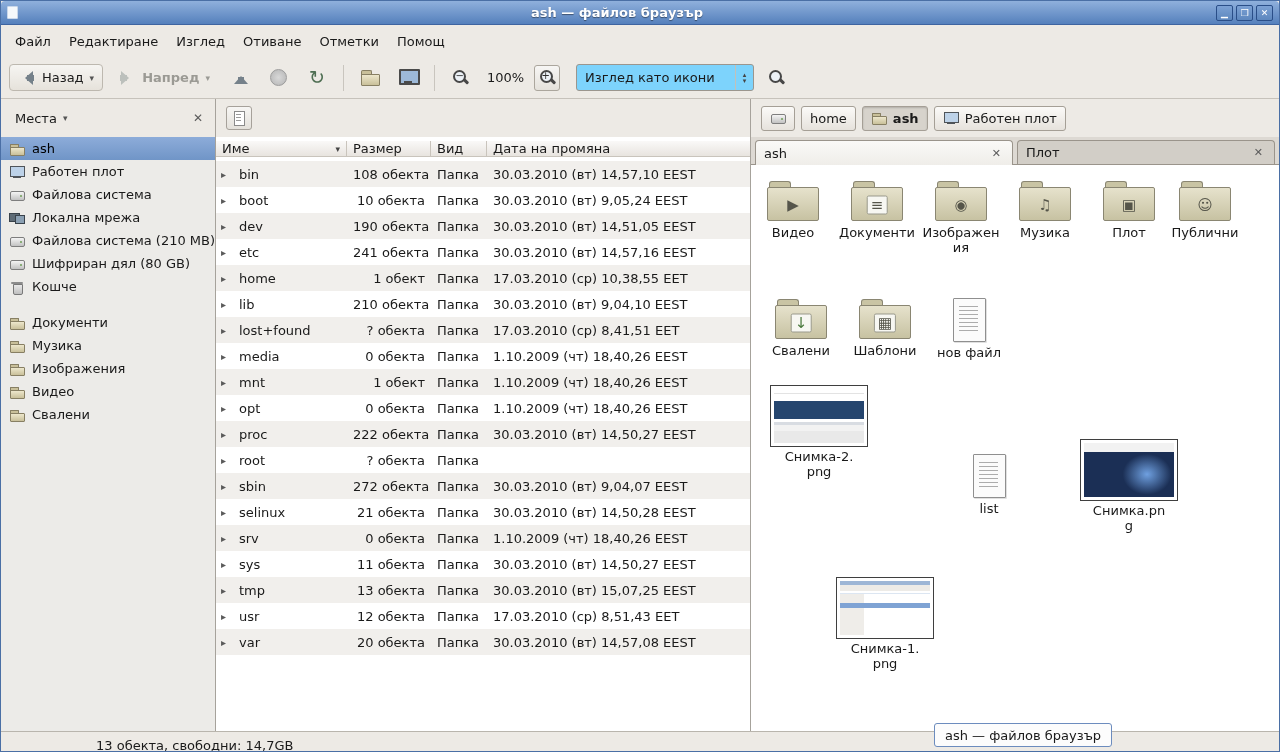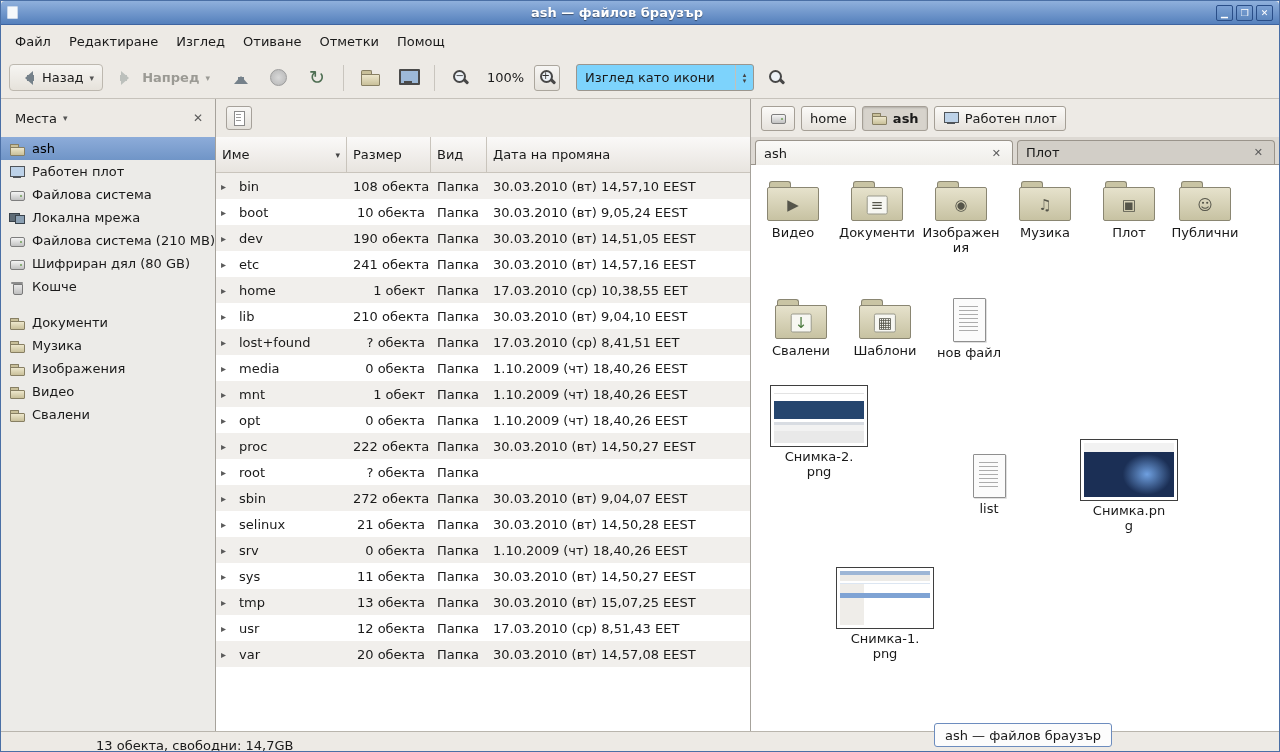--- a/index.html
+++ b/index.html
@@ -81,21 +81,21 @@
   .mi.network::before{ content:""; position:absolute; left:0; top:3px; width:9px; height:7px; background:#5E6B76; border:1px solid #39424B; }
   .mi.network::after{ content:""; position:absolute; right:0; bottom:2px; width:8px; height:7px; background:#8BA0B3; border:1px solid #39424B; }
   .mi.trash::before{ content:""; position:absolute; left:4px; top:5px; width:8px; height:9px; background:linear-gradient(#E8E8E8,#BFBFBF); border:1px solid #787878; border-radius:0 0 2px 2px; }
   .mi.trash::after{ content:""; position:absolute; left:2px; top:3px; width:12px; height:2px; background:#8C8C8C; border-radius:1px; }
   .mi.doc::before{ content:""; position:absolute; left:3px; top:1px; width:9px; height:13px; background:#FFF; border:1px solid #8A8A8A; }
   .mi.doc::after{ content:""; position:absolute; left:5px; top:4px; width:5px; height:7px; background:repeating-linear-gradient(#9B9B9B 0 1px, transparent 1px 3px); }
 
   
   .pane-strip{ height:38px; flex:none; background:#EDEAE5; display:flex; align-items:center; padding:0 10px; gap:5px; }
   .mini-btn{ width:26px; height:24px; border:1px solid #A6A19A; border-radius:3px; background:linear-gradient(#F7F6F4,#E4E1DB); display:flex; align-items:center; justify-content:center; }
-  .list-header{ height:36px; flex:none; display:flex; }
+  .list-header{ height:24px; flex:none; display:flex;align-items:center; }
   .col{ display:flex; align-items:center; gap:6px; padding:0 6px; background:linear-gradient(#FAF9F8,#E8E4DF); border-right:1px solid #C9C4BC; border-bottom:1px solid #C9C4BC; white-space:nowrap; }
   .c-name{ width:131px; }
   .c-size{ width:84px; }
   .c-type{ width:56px; }
   .c-date{ flex:1; border-right:none; }
   .sort{ font-size:9px; color:#444; margin-left:auto; }
   .rows{ flex:1; overflow:hidden; }
   .row{ height:26px; display:flex; align-items:center; }
   .row:nth-of-type(odd){ background:#F1EFEC; }
   .cell{ padding:0 6px; white-space:nowrap; overflow:hidden; }
@@ -159,21 +159,21 @@
   .icon-canvas > div:nth-of-type(3){ left:168px; top:14px; }
   .icon-canvas > div:nth-of-type(4){ left:252px; top:14px; }
   .icon-canvas > div:nth-of-type(5){ left:336px; top:14px; }
   .icon-canvas > div:nth-of-type(6){ left:412px; top:14px; }
   .icon-canvas > div:nth-of-type(7){ left:8px;  top:132px; }
   .icon-canvas > div:nth-of-type(8){ left:92px; top:132px; }
   .icon-canvas > div:nth-of-type(9){ left:176px; top:132px; }
   .icon-canvas > div:nth-of-type(10){ left:16px; top:220px; }
   .icon-canvas > div:nth-of-type(11){ left:196px; top:288px; }
   .icon-canvas > div:nth-of-type(12){ left:326px; top:274px; }
-  .icon-canvas > div:nth-of-type(13){ left:82px; top:402px; }
+  .icon-canvas > div:nth-of-type(13){ left:82px; top:412px; }
 
   
   .statusbar{ height:28px; background:#EDEAE5; border-top:1px solid #B9B5AD; display:flex; align-items:center; }
   .statusbar span{ margin-left:95px; }
   .tooltip{ position:absolute; left:933px; top:722px; height:24px; display:flex; align-items:center; padding:0 10px; background:#FCFCFC; border:1px solid #6C8CBE; border-radius:3px; z-index:5; }
 </style>
 </head>
 <body>
 
 <div class="window">

